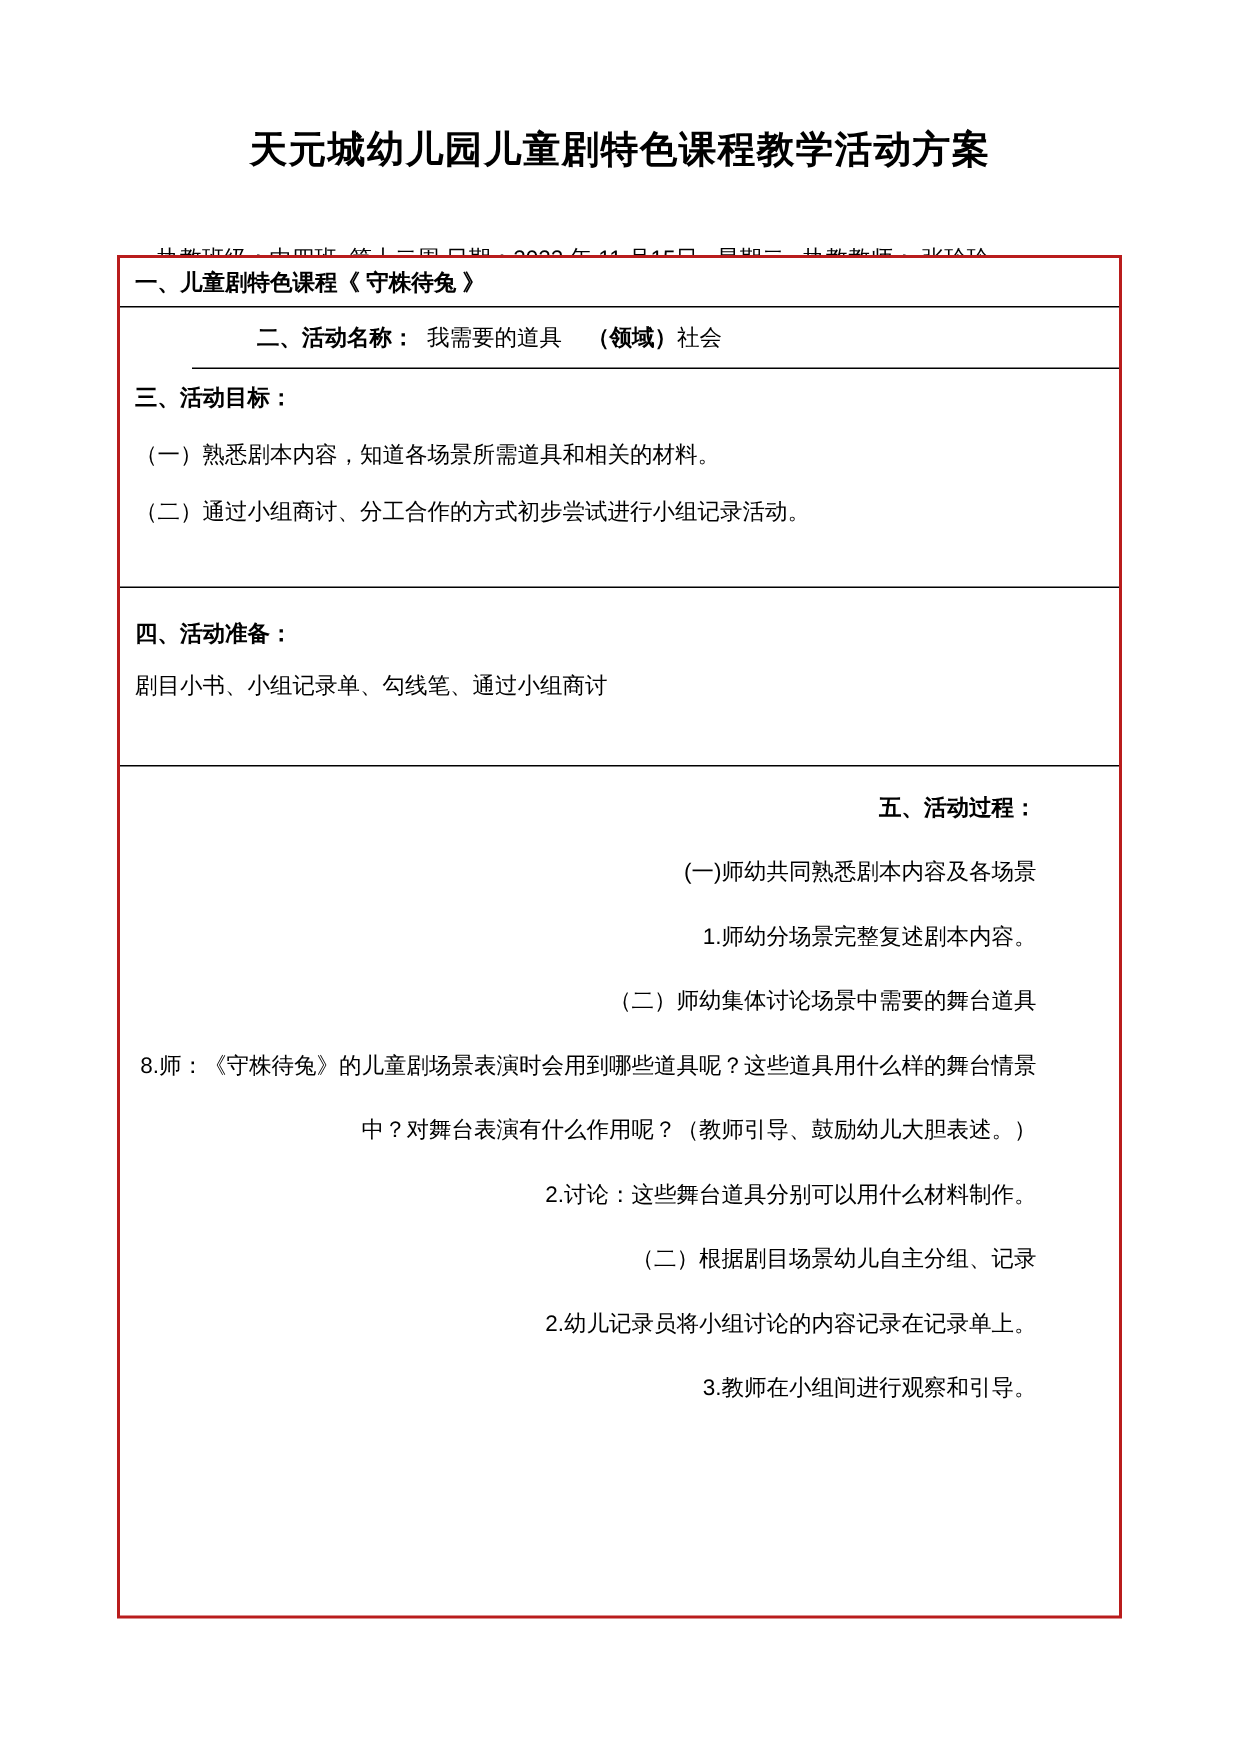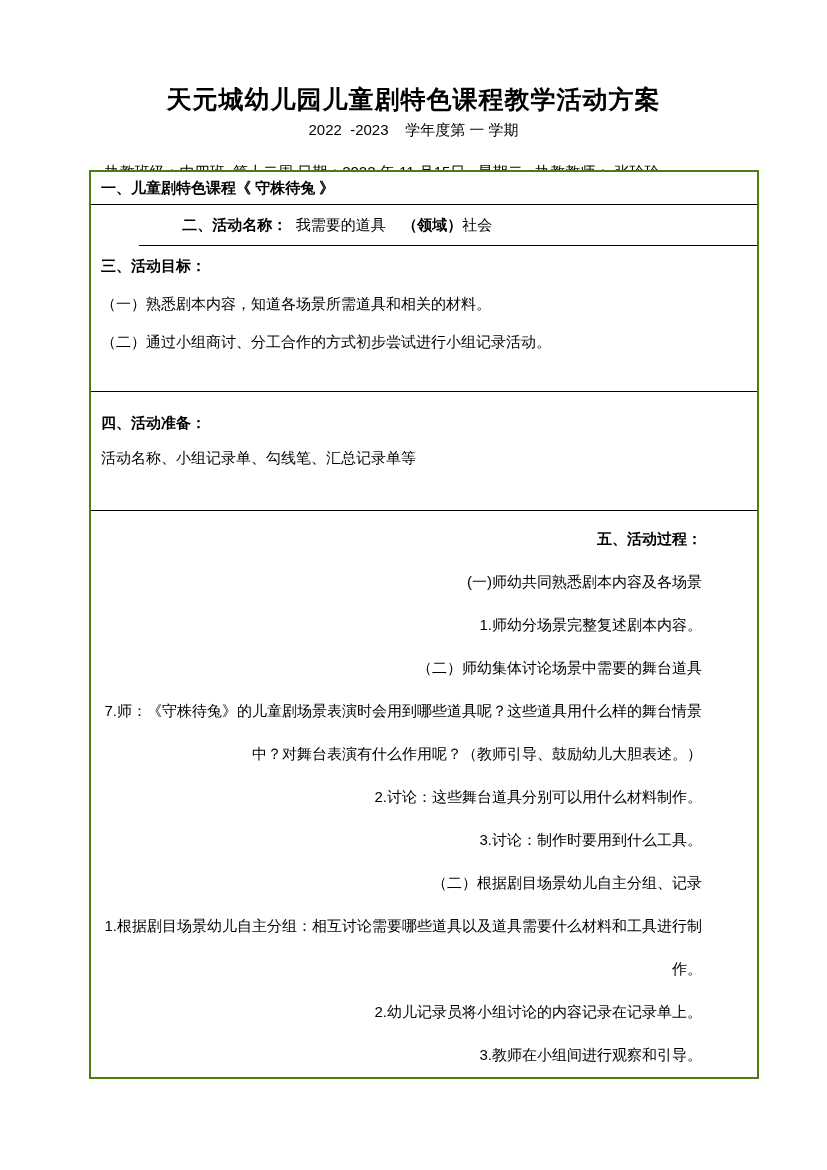--- a/index.html
+++ b/index.html
@@ -35,23 +35,23 @@
   .meta-line {
     position: absolute;
     top: 146px; left: 88px;
     font-size: 15px;
     white-space: pre-wrap;
   }
   .meta-line span { white-space: pre-wrap; }
   .u { border-bottom: 1px solid #000; padding-bottom: 1px; }
   .plan-table {
     position: absolute;
-    top: 170px; left: 89px;
+    top: 170px; left: 78px;
     width: 670px;
-    border: 2px solid #4d7c0f;
+    border: 2px solid #b91c1c;
     background: #fff;
     font-size: 15px;
   }
   .t-row { border-bottom: 1px solid #000; padding-left: 10px; }
   .t-row:last-child { border-bottom: none; text-align: right; }
   .b { font-weight: bold; }
   .row-course { height: 33px; display: flex; align-items: center; }
   .row-name   { height: 41px; display: flex; align-items: center; margin-left: 48px; }
   .row-name .line, .row-course .line { white-space: pre-wrap; }
   .row-goals  { height: 146px; padding-top: 1px; }
@@ -61,21 +61,20 @@
   .row-process { height: 566px; padding-top: 6px; padding-right: 55px; }
   .row-process p { line-height: 43px; white-space: pre-wrap; }
 </style>
 </head>
 <body>
 
 <div class="page">
 
   <div class="doc-title">天元城幼儿园儿童剧特色课程教学活动方案</div>
 
-  <div class="doc-subtitle">2022  -2023    学年度第 一 学期</div>
 
   <div class="meta-line">
     <span>执教班级：</span><span class="u">中四班</span><span>  第</span><span class="u">十二</span><span>周 </span><span>日期：</span><span class="u">2022</span><span> 年</span><span class="u"> 11 </span><span>月</span><span class="u">15</span><span>日</span><span>   星期</span><span class="u">二</span><span>   执教教师：</span><span class="u"> 张玲玲</span>
   </div>
 
   <div class="plan-table">
 
     <div class="t-row row-course">
       <div class="line b">一、儿童剧特色课程《 守株待兔 》</div>
     </div>
@@ -87,32 +86,30 @@
     </div>
 
     <div class="t-row row-goals">
       <p class="b">三、活动目标：</p>
       <p>（一）熟悉剧本内容，知道各场景所需道具和相关的材料。</p>
       <p>（二）通过小组商讨、分工合作的方式初步尝试进行小组记录活动。</p>
     </div>
 
     <div class="t-row row-prep">
       <p class="b">四、活动准备：</p>
-      <p>活动名称、小组记录单、勾线笔、汇总记录单等</p>
+      <p>剧目小书、小组记录单、勾线笔、通过小组商讨</p>
     </div>
 
     <div class="t-row row-process">
       <p class="b">五、活动过程：</p>
       <p>(一)师幼共同熟悉剧本内容及各场景</p>
       <p>1.师幼分场景完整复述剧本内容。</p>
       <p>（二）师幼集体讨论场景中需要的舞台道具</p>
-      <p>7.师：《守株待兔》的儿童剧场景表演时会用到哪些道具呢？这些道具用什么样的舞台情景中？对舞台表演有什么作用呢？（教师引导、鼓励幼儿大胆表述。）</p>
+      <p>8.师：《守株待兔》的儿童剧场景表演时会用到哪些道具呢？这些道具用什么样的舞台情景中？对舞台表演有什么作用呢？（教师引导、鼓励幼儿大胆表述。）</p>
       <p>2.讨论：这些舞台道具分别可以用什么材料制作。</p>
-      <p>3.讨论：制作时要用到什么工具。</p>
       <p>（二）根据剧目场景幼儿自主分组、记录</p>
-      <p>1.根据剧目场景幼儿自主分组：相互讨论需要哪些道具以及道具需要什么材料和工具进行制作。</p>
       <p>2.幼儿记录员将小组讨论的内容记录在记录单上。</p>
       <p>3.教师在小组间进行观察和引导。</p>
     </div>
 
   </div>
 
 </div>
 
 </body></html>

